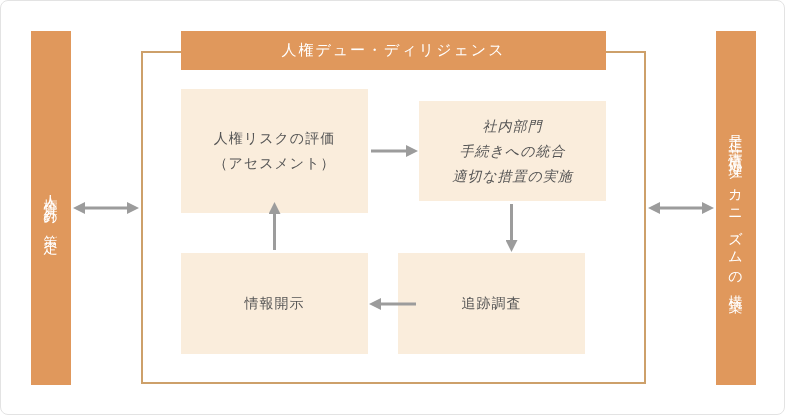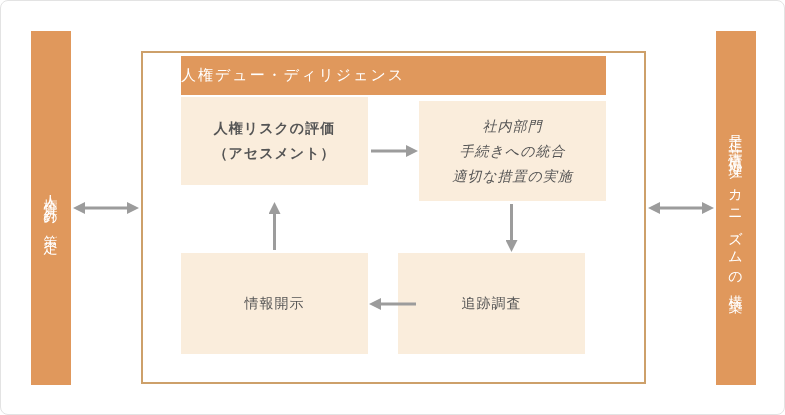--- a/index.html
+++ b/index.html
@@ -39,41 +39,41 @@
     white-space:nowrap;
   }
   .frame{
     position:absolute;left:140px;top:50px;width:505px;height:333px;
     border:2px solid var(--frame-border);
     background:transparent;
   }
   .title-bar{
     position:absolute;left:180px;top:30px;width:425px;height:39px;
     background:var(--accent-orange);
-    display:flex;align-items:center;justify-content:flex-start;margin-top:25px;
+    display:flex;align-items:center;justify-content:center;
   }
   .title-bar span{
     color:var(--text-light);
     font-size:15px;
     letter-spacing:2px;
   }
   .step{
     position:absolute;width:187px;
     background:var(--step-fill);
     display:flex;align-items:center;justify-content:center;
     text-align:center;
   }
   .step span{
     color:var(--text-dark);
     font-size:14px;
     line-height:25px;
     letter-spacing:1px;
     white-space:pre-line;
   }
-  .step.tl{left:180px;top:96px;height:88px;font-weight:bold;}
+  .step.tl{left:180px;top:88px;height:124px;}
   .step.tr{left:418px;top:100px;height:100px;font-style:italic;}
   .step.br{left:397px;top:252px;height:101px;}
   .step.bl{left:180px;top:252px;height:101px;}
   .arrows{
     position:absolute;left:0;top:0;width:785px;height:415px;
     pointer-events:none;
   }
 </style>
 </head>
 <body>

